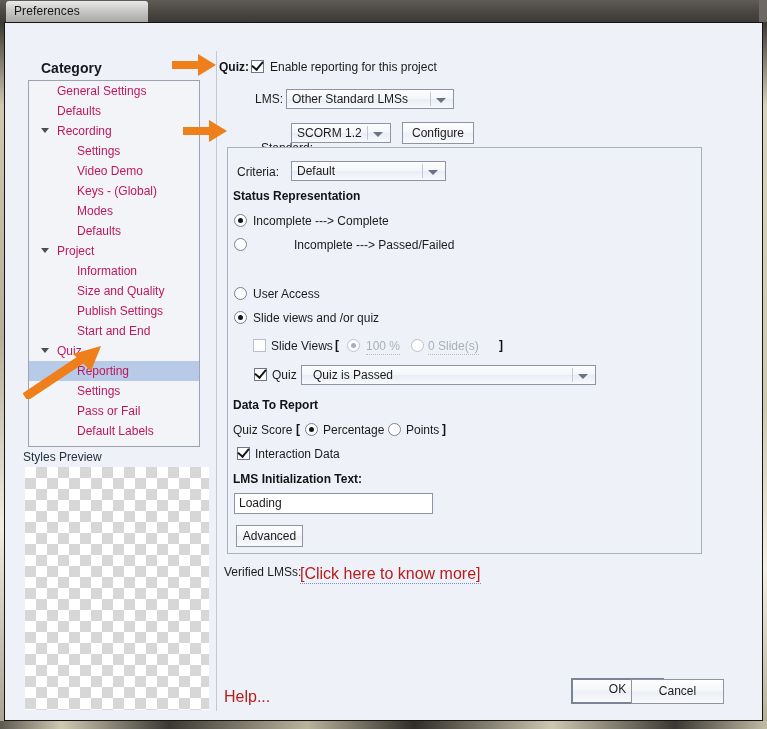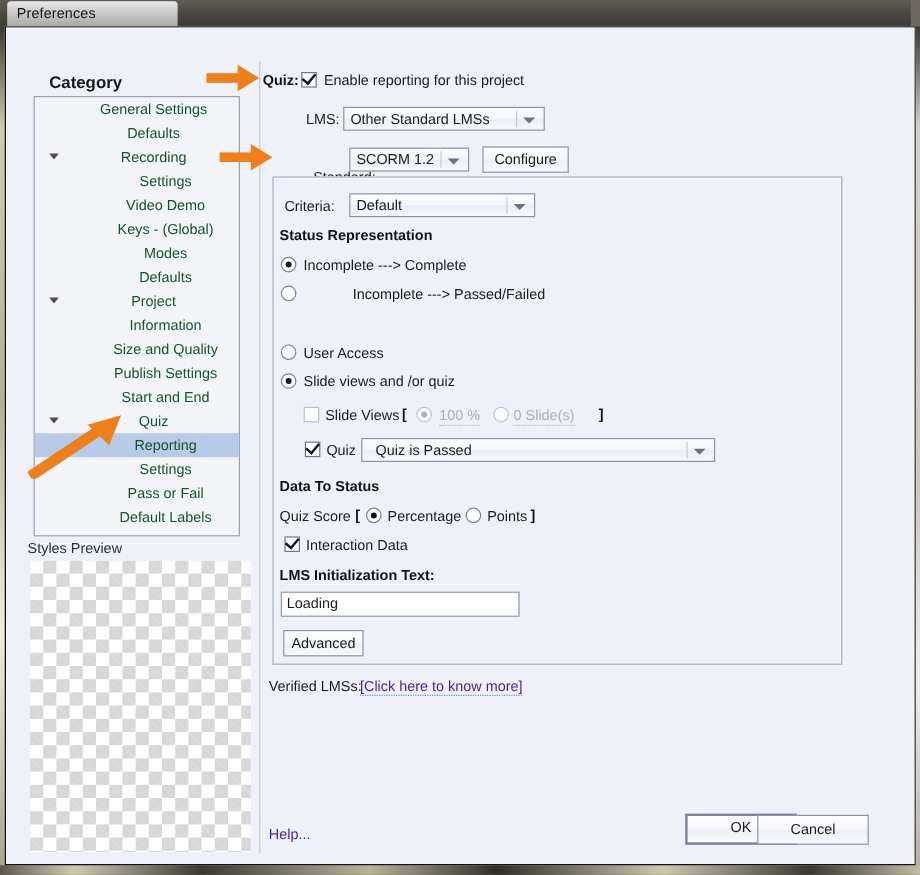--- a/index.html
+++ b/index.html
@@ -104,23 +104,22 @@
     background: #f2f4f8;
     border: 1px solid #9aa2b4;
     box-sizing: border-box;
     overflow: hidden;
   }
   .tree-item {
     position: relative;
     height: 20px;
     line-height: 20px;
     font-size: 12px;
-    color: #14532d;
-    white-space: nowrap;
-    text-align: center;
+    color: #be185d;
+    white-space: nowrap;
   }
   .tree-item.lvl1 { padding-left: 28px; }
   .tree-item.lvl2 { padding-left: 48px; }
   .tree-item.sel {
     background: #b7cbe8;
   }
   .twisty {
     position: absolute;
     left: 12px; top: 7px;
     width: 0; height: 0;
@@ -263,22 +262,22 @@
     font-size: 12px;
     color: #1b1b1b;
     line-height: 19px;
     padding-left: 4px;
     white-space: nowrap;
     overflow: hidden;
   }
 
   .link {
     position: absolute;
-    font-size: 12px;
-    color: #4c1d95;
+    font-size: 16px;
+    color: #b91c1c;
     white-space: nowrap;
   }
   .link.dotted { border-bottom: 1px dotted #6f94c4; }
 
   .dis-text { color: #a9afbb; }
   .dis-field {
     border-bottom: 1px dotted #b6bcc8;
   }
 
   
@@ -417,21 +416,21 @@
     <div class="chk" style="left:249px; top:345px;">
       <div class="tick"></div>
     </div>
     <div class="lbl" style="left:267px; top:345px;">Quiz</div>
     <div class="combo" style="left:296px; top:342px; width:295px;">
       <span style="padding-left:6px; display:inline-block;">Quiz is Passed</span>
       <span class="sep"></span>
       <span class="arrow"></span>
     </div>
 
-    <div class="lbl b" style="left:228px; top:375px;">Data To Status</div>
+    <div class="lbl b" style="left:228px; top:375px;">Data To Report</div>
 
     <div class="lbl" style="left:228px; top:400px;">Quiz Score</div>
     <div class="lbl b" style="left:291px; top:399px;">[</div>
     <div class="rad" style="left:300px; top:400px;">
       <div class="dot"></div>
     </div>
     <div class="lbl" style="left:318px; top:400px;">Percentage</div>
     <div class="rad" style="left:383px; top:400px;"></div>
     <div class="lbl" style="left:401px; top:400px;">Points</div>
     <div class="lbl b" style="left:437px; top:399px;">]</div>

